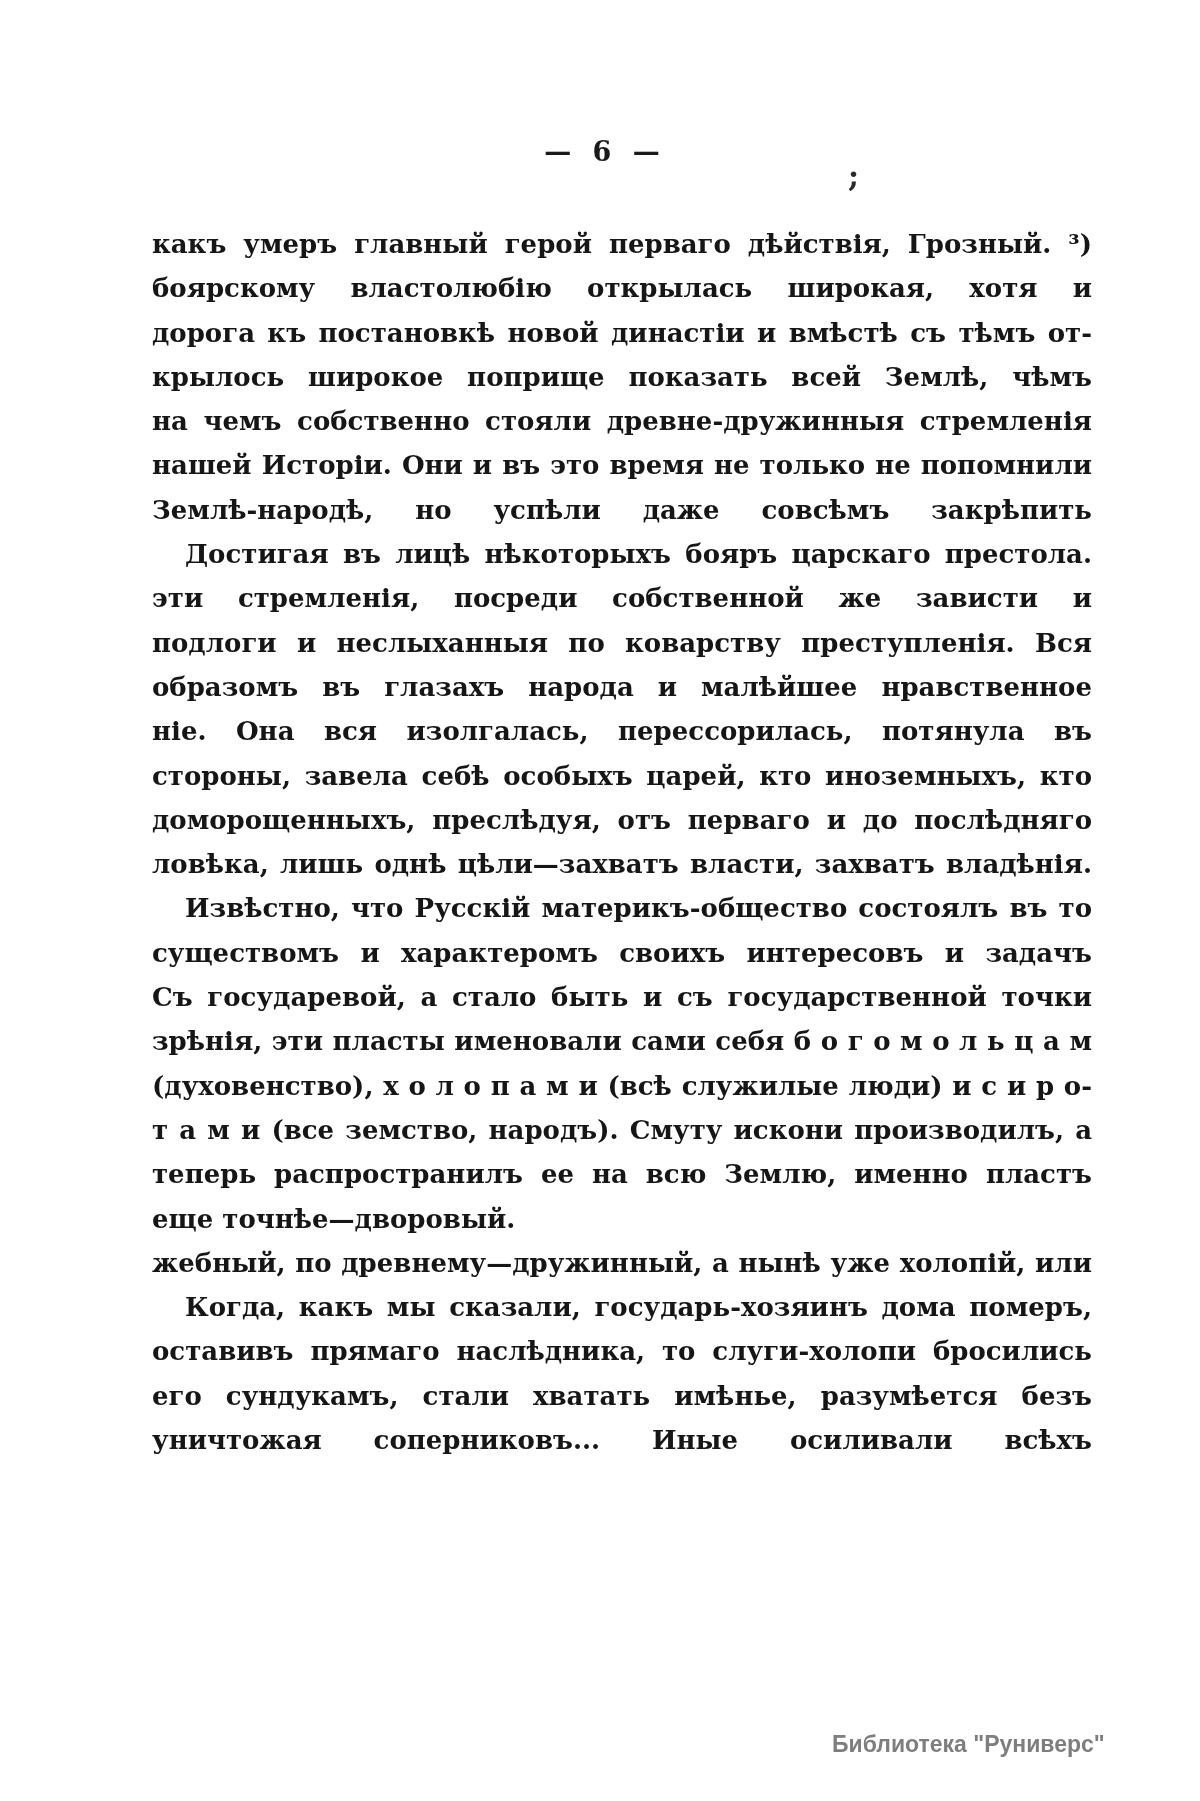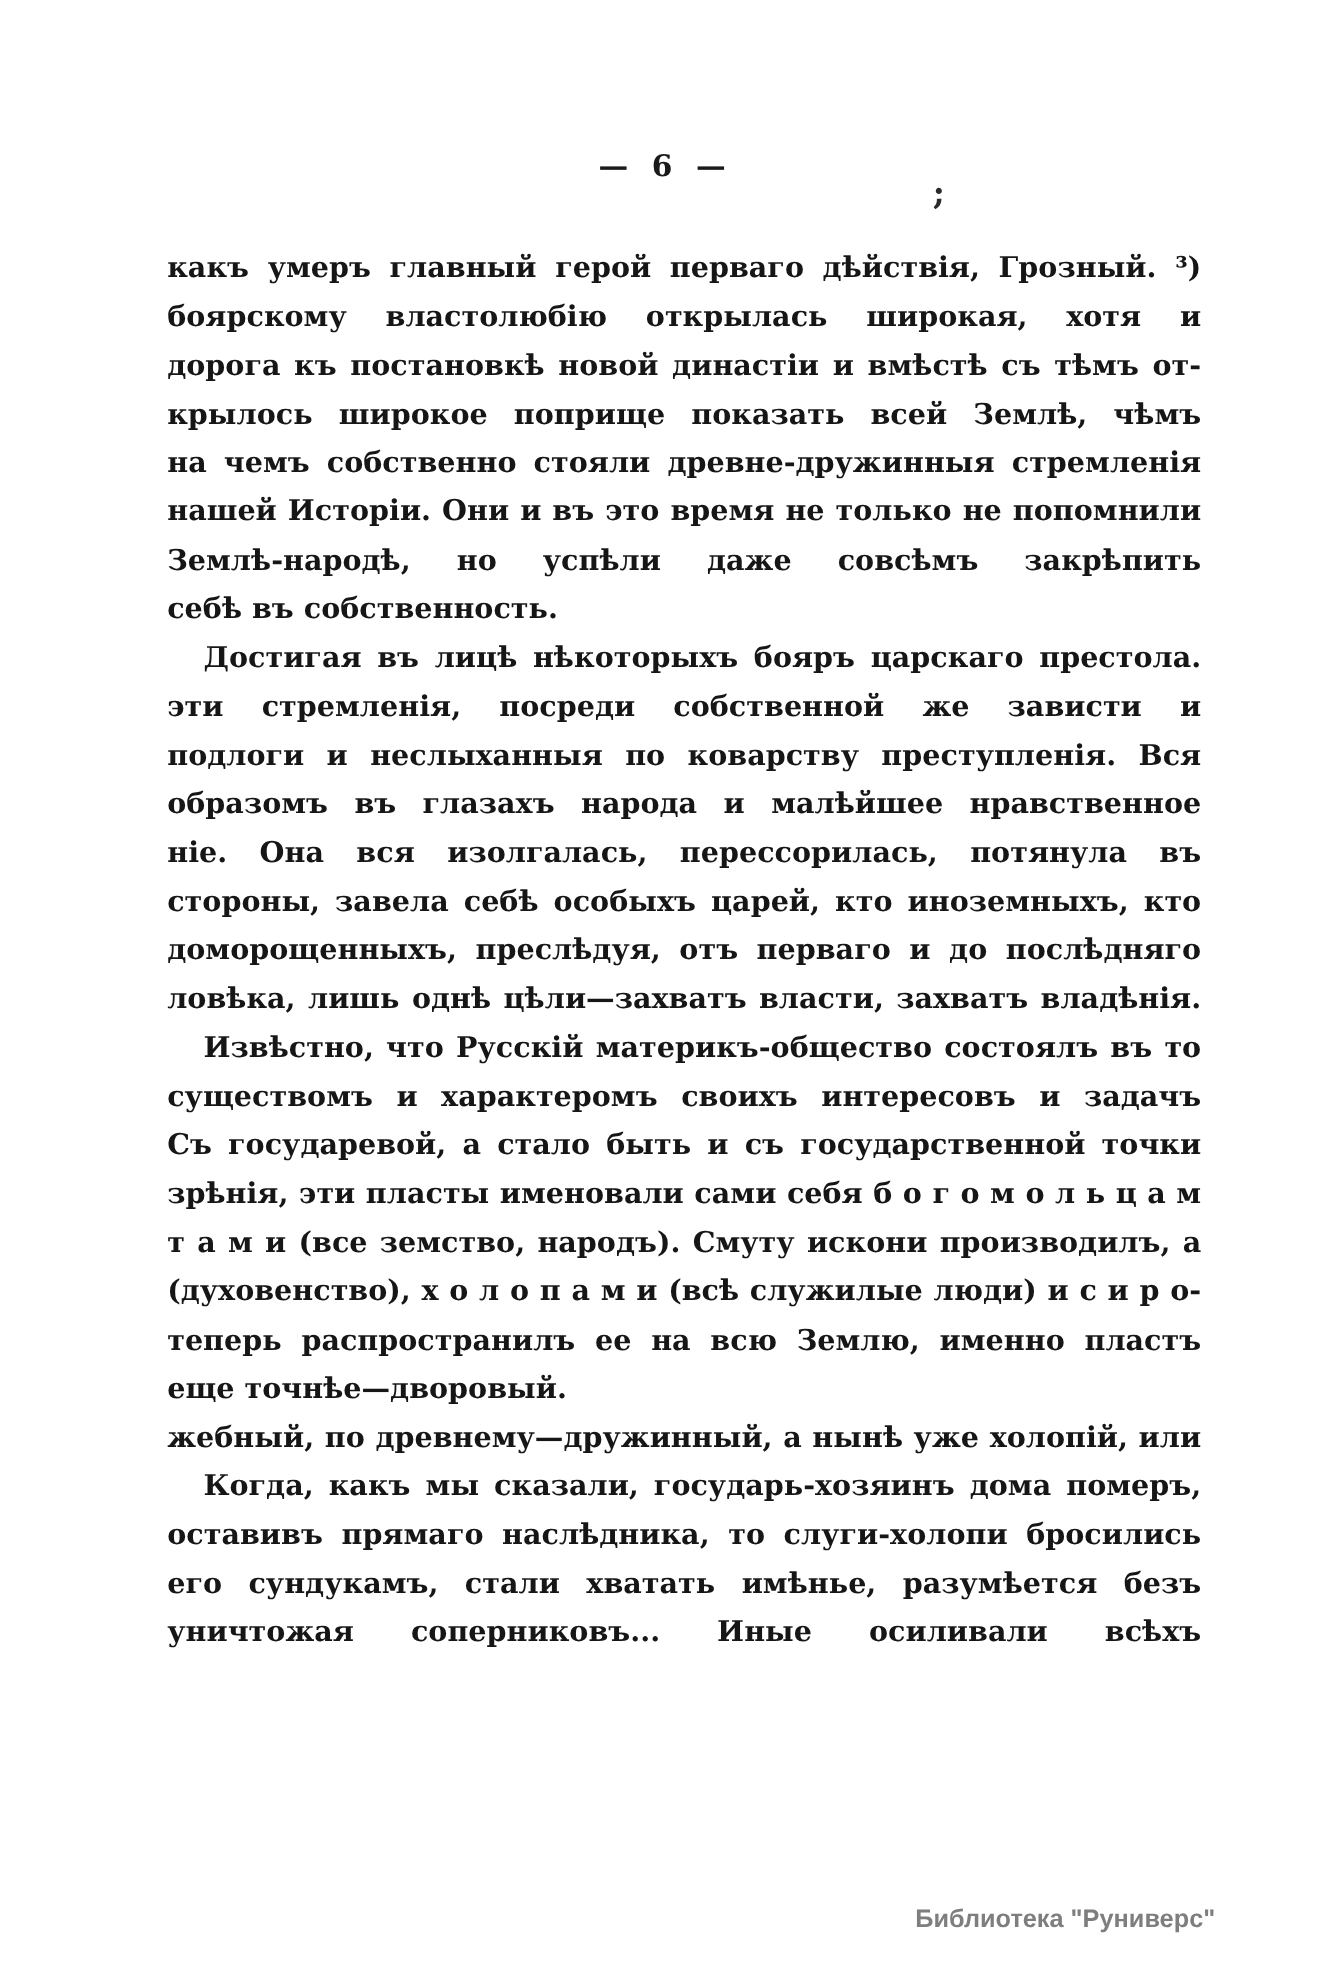--- a/index.html
+++ b/index.html
@@ -78,37 +78,36 @@
 
   <div class="text-block">
 
     <div class="line">какъ умеръ главный герой перваго дѣйствія, Грозный. ³) Тогда</div>
     <div class="line">боярскому властолюбію открылась широкая, хотя и опасная,</div>
     <div class="line">дорога къ постановкѣ новой династіи и вмѣстѣ съ тѣмъ от-</div>
     <div class="line">крылось широкое поприще показать всей Землѣ, чѣмъ жили и</div>
     <div class="line">на чемъ собственно стояли древне-дружинныя стремленія въ</div>
     <div class="line">нашей Исторіи. Они и въ это время не только не попомнили о</div>
     <div class="line">Землѣ-народѣ, но успѣли даже совсѣмъ закрѣпить крестьянъ</div>
-    <div class="line short">себѣ въ собственность.</div>
 
     <div class="line indent">Достигая въ лицѣ нѣкоторыхъ бояръ царскаго престола.</div>
     <div class="line">эти стремленія, посреди собственной же зависти и ненависти</div>
     <div class="line">подлоги и неслыханныя по коварству преступленія. Вся пра-</div>
     <div class="line">образомъ въ глазахъ народа и малѣйшее нравственное значе-</div>
     <div class="line">ніе. Она вся изолгалась, перессорилась, потянула въ разныя</div>
     <div class="line">стороны, завела себѣ особыхъ царей, кто иноземныхъ, кто</div>
     <div class="line">доморощенныхъ, преслѣдуя, отъ перваго и до послѣдняго че-</div>
     <div class="line">ловѣка, лишь однѣ цѣли—захватъ власти, захватъ владѣнія.</div>
 
     <div class="line indent">Извѣстно, что Русскій материкъ-общество состоялъ въ то</div>
     <div class="line">существомъ и характеромъ своихъ интересовъ и задачъ жизни.</div>
     <div class="line">Съ государевой, а стало быть и съ государственной точки</div>
     <div class="line">зрѣнія, эти пласты именовали сами себя б о г о м о л ь ц а м и</div>
+    <div class="line">(духовенство), х о л о п а м и (всѣ служилые люди) и с и р о-</div>
     <div class="line">т а м и (все земство, народъ). Смуту искони производилъ, а</div>
-    <div class="line">(духовенство), х о л о п а м и (всѣ служилые люди) и с и р о-</div>
     <div class="line">теперь распространилъ ее на всю Землю, именно пластъ слу-</div>
     <div class="line short">еще точнѣе—дворовый.</div>
     <div class="line">жебный, по древнему—дружинный, а нынѣ уже холопій, или</div>
 
     <div class="line indent">Когда, какъ мы сказали, государь-хозяинъ дома померъ, не</div>
     <div class="line">оставивъ прямаго наслѣдника, то слуги-холопи бросились къ</div>
     <div class="line">его сундукамъ, стали хватать имѣнье, разумѣется безъ пощады</div>
     <div class="line">уничтожая соперниковъ... Иные осиливали всѣхъ (Годуновъ,</div>
   </div>
 

